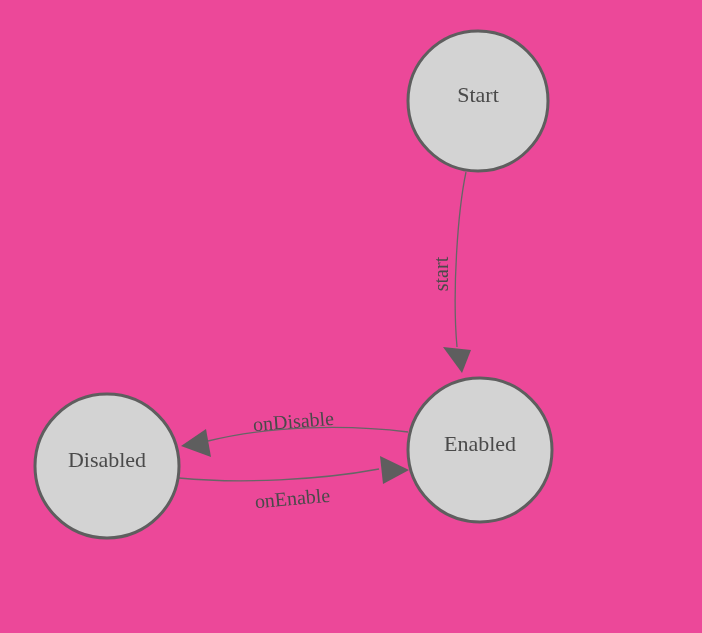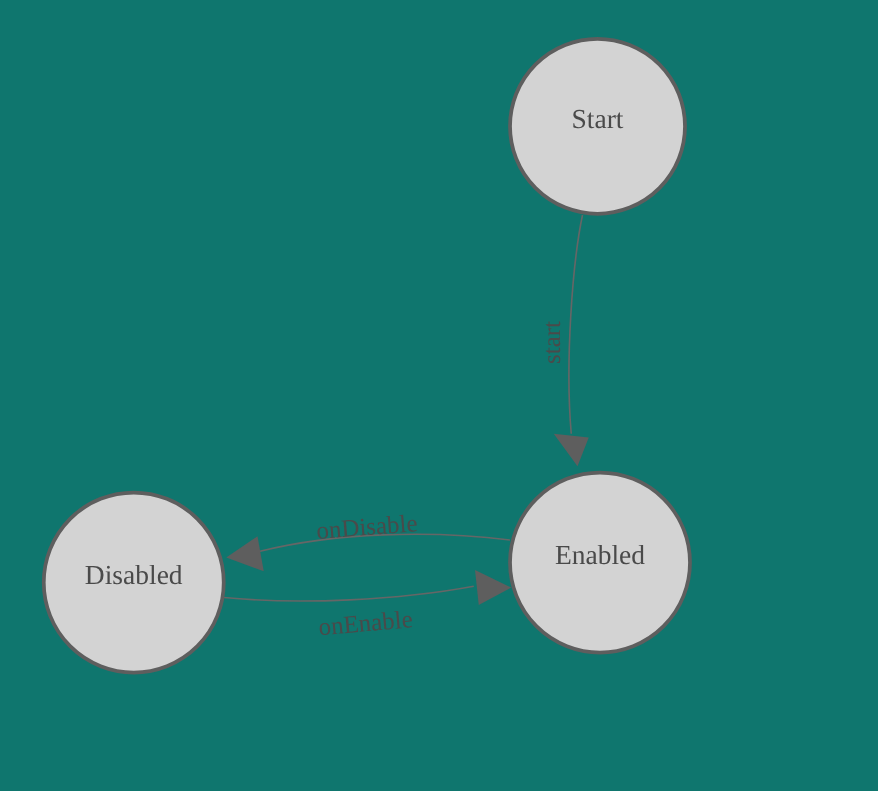--- a/index.html
+++ b/index.html
@@ -4,21 +4,21 @@
 <style>
   html, body {
     margin: 0;
     padding: 0;
     background: #ffffff;
   }
   .canvas {
     position: relative;
     width: 702px;
     height: 633px;
-    background: #0f766e;
+    background: #ec4899;
     overflow: hidden;
   }
   svg {
     display: block;
     font-family: "Liberation Serif", "DejaVu Serif", serif;
   }
   .node-circle {
     stroke-width: 3;
   }
   .edge-path {

